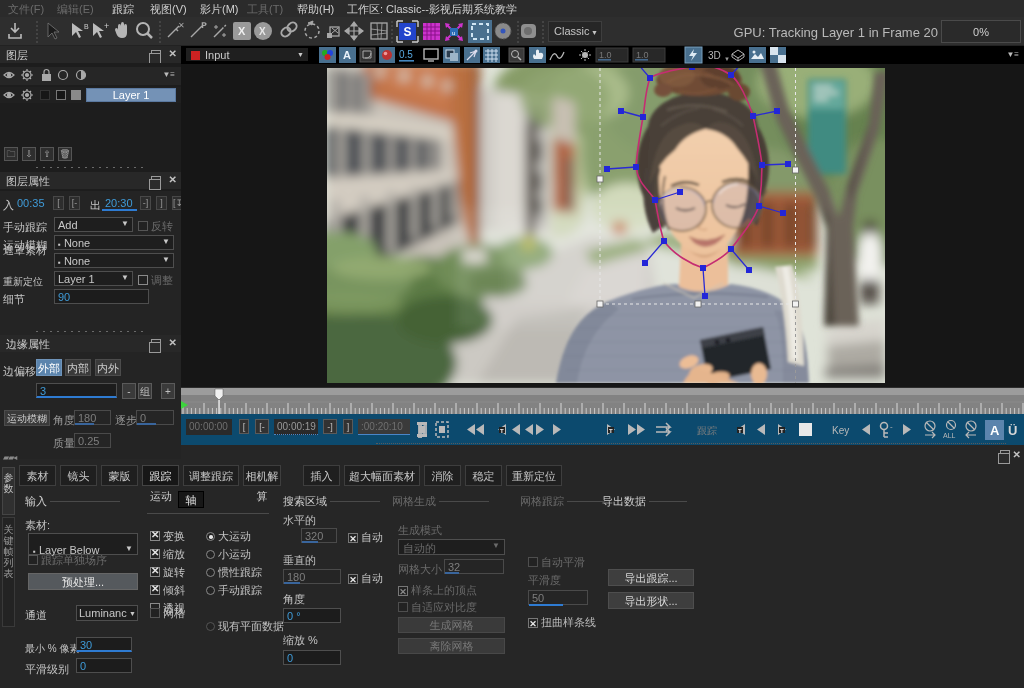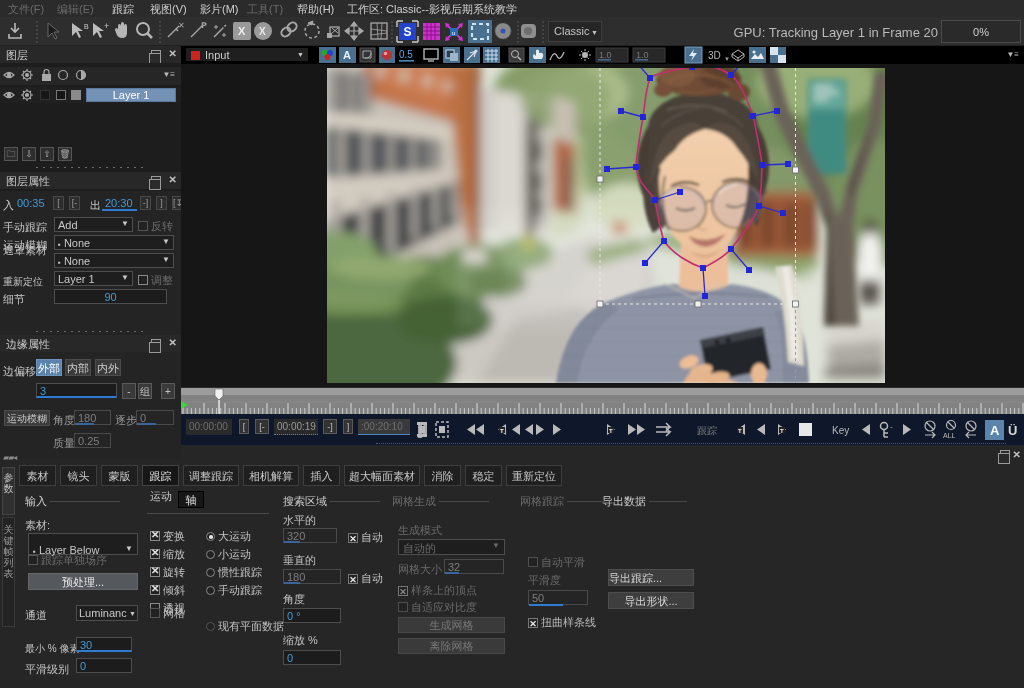--- a/index.html
+++ b/index.html
@@ -215,21 +215,21 @@
     <div class="ddk" style="position:absolute;left:51px;top:45px;width:79px;height:15px;padding:1px 3px">Add<span style="float:right;font-size:8px">▼</span></div>
     <div style="position:absolute;left:135px;top:47px"><span class="ck" style="border-color:#555"></span> <span class="gry">反转</span></div>
     <div style="position:absolute;left:0;top:66px">运动模糊</div>
     <div class="ddk" style="position:absolute;left:51px;top:63px;width:120px;height:15px;padding:1px 3px"><span style="font-size:8px">▪</span> None<span style="float:right;font-size:8px">▼</span></div>
     <div style="position:absolute;left:0;top:71px">遮罩素材</div>
     <div class="ddk" style="position:absolute;left:51px;top:81px;width:120px;height:15px;padding:1px 3px"><span style="font-size:8px">▪</span> None<span style="float:right;font-size:8px">▼</span></div>
     <div style="position:absolute;left:0;top:103px;font-size:10px">重新定位</div>
     <div class="ddk" style="position:absolute;left:51px;top:99px;width:79px;height:15px;padding:1px 3px">Layer 1<span style="float:right;font-size:8px">▼</span></div>
     <div style="position:absolute;left:135px;top:101px"><span class="ck"></span> <span class="gry">调整</span></div>
     <div style="position:absolute;left:0;top:120px">细节</div>
-    <div class="tfield bluline" style="position:absolute;left:51px;top:117px;width:113px;text-align:center">90</div>
+    <div class="tfield bluline" style="position:absolute;left:51px;top:117px;width:95px;text-align:left">90</div>
   </div>
   <div class="dotsep" style="top:284px"></div>
 
   <div style="position:absolute;left:0;top:289px;width:181px;height:17px;background:#282828">
     <span style="position:absolute;left:6px;top:2px;color:#cdcdcd">边缘属性</span>
     <span class="phico" style="right:20px;top:4px"></span>
         <span class="phx">✕</span>
   </div>
   <div style="position:absolute;left:3px;top:305px;width:178px">
     <div style="position:absolute;left:0;top:13px">边偏移</div>
@@ -597,21 +597,21 @@
     <g id="ticks">
           <path d="M6.2 20 V26 M10.4 20 V26 M14.6 20 V26 M18.8 20 V26 M27.2 20 V26 M31.4 20 V26 M35.6 20 V26 M39.8 20 V26 M48.2 20 V26 M52.4 20 V26 M56.6 20 V26 M60.8 20 V26 M69.2 20 V26 M73.4 20 V26 M77.6 20 V26 M81.8 20 V26 M90.2 20 V26 M94.4 20 V26 M98.6 20 V26 M102.8 20 V26 M111.2 20 V26 M115.4 20 V26 M119.6 20 V26 M123.8 20 V26 M132.2 20 V26 M136.4 20 V26 M140.6 20 V26 M144.8 20 V26 M153.2 20 V26 M157.4 20 V26 M161.6 20 V26 M165.8 20 V26 M174.2 20 V26 M178.4 20 V26 M182.6 20 V26 M186.8 20 V26 M195.2 20 V26 M199.4 20 V26 M203.6 20 V26 M207.8 20 V26 M216.2 20 V26 M220.4 20 V26 M224.6 20 V26 M228.8 20 V26 M237.2 20 V26 M241.4 20 V26 M245.6 20 V26 M249.8 20 V26 M258.2 20 V26 M262.4 20 V26 M266.6 20 V26 M270.8 20 V26 M279.2 20 V26 M283.4 20 V26 M287.6 20 V26 M291.8 20 V26 M300.2 20 V26 M304.4 20 V26 M308.6 20 V26 M312.8 20 V26 M321.2 20 V26 M325.4 20 V26 M329.6 20 V26 M333.8 20 V26 M342.2 20 V26 M346.4 20 V26 M350.6 20 V26 M354.8 20 V26 M363.2 20 V26 M367.4 20 V26 M371.6 20 V26 M375.8 20 V26 M384.2 20 V26 M388.4 20 V26 M392.6 20 V26 M396.8 20 V26 M405.2 20 V26 M409.4 20 V26 M413.6 20 V26 M417.8 20 V26 M426.2 20 V26 M430.4 20 V26 M434.6 20 V26 M438.8 20 V26 M447.2 20 V26 M451.4 20 V26 M455.6 20 V26 M459.8 20 V26 M468.2 20 V26 M472.4 20 V26 M476.6 20 V26 M480.8 20 V26 M489.2 20 V26 M493.4 20 V26 M497.6 20 V26 M501.8 20 V26 M510.2 20 V26 M514.4 20 V26 M518.6 20 V26 M522.8 20 V26 M531.2 20 V26 M535.4 20 V26 M539.6 20 V26 M543.8 20 V26 M552.2 20 V26 M556.4 20 V26 M560.6 20 V26 M564.8 20 V26 M573.2 20 V26 M577.4 20 V26 M581.6 20 V26 M585.8 20 V26 M594.2 20 V26 M598.4 20 V26 M602.6 20 V26 M606.8 20 V26 M615.2 20 V26 M619.4 20 V26 M623.6 20 V26 M627.8 20 V26 M636.2 20 V26 M640.4 20 V26 M644.6 20 V26 M648.8 20 V26 M657.2 20 V26 M661.4 20 V26 M665.6 20 V26 M669.8 20 V26 M678.2 20 V26 M682.4 20 V26 M686.6 20 V26 M690.8 20 V26 M699.2 20 V26 M703.4 20 V26 M707.6 20 V26 M711.8 20 V26 M720.2 20 V26 M724.4 20 V26 M728.6 20 V26 M732.8 20 V26 M741.2 20 V26 M745.4 20 V26 M749.6 20 V26 M753.8 20 V26 M762.2 20 V26 M766.4 20 V26 M770.6 20 V26 M774.8 20 V26 M783.2 20 V26 M787.4 20 V26 M791.6 20 V26 M795.8 20 V26 M804.2 20 V26 M808.4 20 V26 M812.6 20 V26 M816.8 20 V26 M825.2 20 V26 M829.4 20 V26 M833.6 20 V26 M837.8 20 V26" stroke="#c9c9c9" stroke-width="1" fill="none"></path>
           <path d="M2.0 15 V26 M23.0 15 V26 M44.0 15 V26 M65.0 15 V26 M86.0 15 V26 M107.0 15 V26 M128.0 15 V26 M149.0 15 V26 M170.0 15 V26 M191.0 15 V26 M212.0 15 V26 M233.0 15 V26 M254.0 15 V26 M275.0 15 V26 M296.0 15 V26 M317.0 15 V26 M338.0 15 V26 M359.0 15 V26 M380.0 15 V26 M401.0 15 V26 M422.0 15 V26 M443.0 15 V26 M464.0 15 V26 M485.0 15 V26 M506.0 15 V26 M527.0 15 V26 M548.0 15 V26 M569.0 15 V26 M590.0 15 V26 M611.0 15 V26 M632.0 15 V26 M653.0 15 V26 M674.0 15 V26 M695.0 15 V26 M716.0 15 V26 M737.0 15 V26 M758.0 15 V26 M779.0 15 V26 M800.0 15 V26 M821.0 15 V26 M842.0 15 V26" stroke="#d8d8d8" stroke-width="1" fill="none"></path>
         </g>
     <path d="M0 14 h843" stroke="#8a8a8a"></path>
     <polygon points="0,13 7,17 0,21" fill="#3dd43d"></polygon>
     <polygon points="34,1 42,1 42,8 38,12 34,8" fill="#f0f0f0" stroke="#555" stroke-width="0.5"></polygon>
     <rect x="37.3" y="12" width="1.5" height="14" fill="#e8e8e8"></rect>
   </svg>
 
-  <div style="position:absolute;left:0;top:27px;width:843px;height:31px;background:#0f172a;color:#b9b9b9">
+  <div style="position:absolute;left:0;top:27px;width:843px;height:31px;background:#0c4a6e;color:#b9b9b9">
     <div class="tgrey" style="left:5px;width:46px">00:00:00</div>
     <div class="tbx" style="left:58px;width:10px">[</div>
     <div class="tbx" style="left:74px;width:14px">[-</div>
     <div class="tgrey" style="left:93px;width:44px;color:#9a9a9a;border-bottom:1px dotted #4a86c8">00:00:19</div>
     <div class="tbx" style="left:142px;width:14px">-]</div>
     <div class="tbx" style="left:162px;width:10px">]</div>
     <div class="tgrey" style="left:177px;width:52px;background:#3a3a3a;border-bottom:1px solid #4a86c8">:00:20:10</div>
     <svg width="610" height="31" style="position:absolute;left:233px;top:0">
       <g fill="#b9b9b9" stroke="none">
         <path d="M4 8 h4 v5 l2-2 h3 v10 h-3 l-2-2 v5 h-4 z" opacity="0.9"></path>
@@ -676,21 +676,21 @@
 
   <div style="position:absolute;left:2px;top:22px;width:13px;height:48px;background:#303030;border:1px solid #454545;color:#c0c0c0;font-size:10px;line-height:11px;text-align:center;padding-top:4px">参<br>数</div>
   <div style="position:absolute;left:2px;top:72px;width:13px;height:110px;background:#232323;border:1px solid #3a3a3a;color:#9a9a9a;font-size:10px;line-height:11px;text-align:center;padding-top:6px">关<br>键<br>帧<br>列<br>表</div>
 
   <div id="tabbar">
     <div class="tab" style="left:19px;width:37px">素材</div>
     <div class="tab" style="left:60px;width:37px">镜头</div>
     <div class="tab" style="left:101px;width:37px">蒙版</div>
     <div class="tab sel" style="left:142px;width:37px">跟踪</div>
     <div class="tab" style="left:183px;width:56px">调整跟踪</div>
-    <div class="tab" style="left:243px;width:56px">相机解算</div>
+    <div class="tab" style="left:243px;width:38px">相机解算</div>
     <div class="tab" style="left:303px;width:37px">插入</div>
     <div class="tab" style="left:344px;width:76px">超大幅面素材</div>
     <div class="tab" style="left:424px;width:37px">消除</div>
     <div class="tab" style="left:465px;width:37px">稳定</div>
     <div class="tab" style="left:506px;width:56px">重新定位</div>
   </div>
 
   <div style="position:absolute;left:25px;top:49px;color:#cfcfcf">输入 <span class="hdrline" style="width:70px"></span></div>
   <div style="position:absolute;left:25px;top:73px;color:#c3c3c3">素材:</div>
   <div class="ddk" style="position:absolute;left:28px;top:88px;width:110px;height:16px;padding:10px 4px"><span style="font-size:8px">▪</span> Layer Below<span style="float:right;font-size:8px">▼</span></div>
@@ -713,21 +713,21 @@
   <div class="mrow" style="top:156px"><span class="ck"></span> 透视</div>
   <div class="mrow gry" style="top:161px"><span class="ck" style="border-color:#555"></span> 网格</div>
   <div class="mrow2" style="top:84px"><span class="rd on"></span> 大运动</div>
   <div class="mrow2" style="top:102px"><span class="rd"></span> 小运动</div>
   <div class="mrow2" style="top:120px"><span class="rd"></span> 惯性跟踪</div>
   <div class="mrow2" style="top:138px"><span class="rd"></span> 手动跟踪</div>
   <div class="mrow2 gry" style="top:174px"><span class="rd" style="border-color:#555"></span> 现有平面数据</div>
 
   <div style="position:absolute;left:283px;top:49px;color:#cfcfcf">搜索区域 <span class="hdrline" style="width:50px"></span></div>
   <div style="position:absolute;left:283px;top:68px;color:#c3c3c3">水平的</div>
-  <div class="gfield" style="position:absolute;left:283px;top:83px;width:54px">320<div style="position:absolute;left:0;bottom:-1px;width:16px;height:2px;background:#39659c"></div></div>
+  <div class="gfield" style="position:absolute;left:301px;top:83px;width:36px">320<div style="position:absolute;left:0;bottom:-1px;width:16px;height:2px;background:#39659c"></div></div>
   <div style="position:absolute;left:348px;top:85px;color:#c3c3c3"><span class="ckw">✕</span> 自动</div>
   <div style="position:absolute;left:283px;top:108px;color:#c3c3c3">垂直的</div>
   <div class="gfield" style="position:absolute;left:283px;top:124px;width:58px">180<div style="position:absolute;left:0;bottom:-1px;width:16px;height:2px;background:#39659c"></div></div>
   <div style="position:absolute;left:348px;top:126px;color:#c3c3c3"><span class="ckw">✕</span> 自动</div>
   <div style="position:absolute;left:283px;top:147px;color:#c3c3c3">角度</div>
   <div class="tfield" style="position:absolute;left:283px;top:163px;width:58px">0 °</div>
   <div style="position:absolute;left:283px;top:188px;color:#c3c3c3">缩放 %</div>
   <div class="tfield" style="position:absolute;left:283px;top:205px;width:58px">0</div>
 
   <div style="position:absolute;left:392px;top:49px;color:#6a6a6a">网格生成 <span class="hdrline" style="width:50px"></span></div>
@@ -740,17 +740,17 @@
   <div style="position:absolute;left:398px;top:172px;width:107px;height:16px;background:#3a3a3a;border:1px solid #484848;color:#787878;text-align:center;line-height:15px">生成网格</div>
   <div style="position:absolute;left:398px;top:193px;width:107px;height:16px;background:#3a3a3a;border:1px solid #484848;color:#787878;text-align:center;line-height:15px">离除网格</div>
 
   <div style="position:absolute;left:520px;top:49px;color:#6a6a6a">网格跟踪 <span class="hdrline" style="width:38px"></span></div>
   <div style="position:absolute;left:528px;top:110px;color:#6a6a6a"><span class="ck" style="border-color:#4e4e4e"></span> 自动平滑</div>
   <div style="position:absolute;left:528px;top:128px;color:#6a6a6a">平滑度</div>
   <div class="gfield" style="position:absolute;left:528px;top:145px;width:60px">50<div style="position:absolute;left:0;bottom:-2px;width:34px;height:2px;background:#2e7bd2"></div></div>
   <div style="position:absolute;left:528px;top:170px;color:#b9b9b9"><span class="ckw">✕</span> 扭曲样条线</div>
 
   <div style="position:absolute;left:602px;top:49px;color:#cfcfcf">导出数据 <span class="hdrline" style="width:38px"></span></div>
-  <div style="position:absolute;left:608px;top:124px;width:86px;height:17px;background:#3e3e3e;border:1px solid #4e4e4e;color:#d8d8d8;text-align:left;line-height:16px">导出跟踪...</div>
+  <div style="position:absolute;left:608px;top:124px;width:86px;height:17px;background:#3e3e3e;border:1px solid #4e4e4e;color:#d8d8d8;text-align:center;line-height:16px">导出跟踪...</div>
   <div style="position:absolute;left:608px;top:147px;width:86px;height:17px;background:#3e3e3e;border:1px solid #4e4e4e;color:#d8d8d8;text-align:center;line-height:16px">导出形状...</div>
 </div>
 
 </div>
 
 </body></html>

